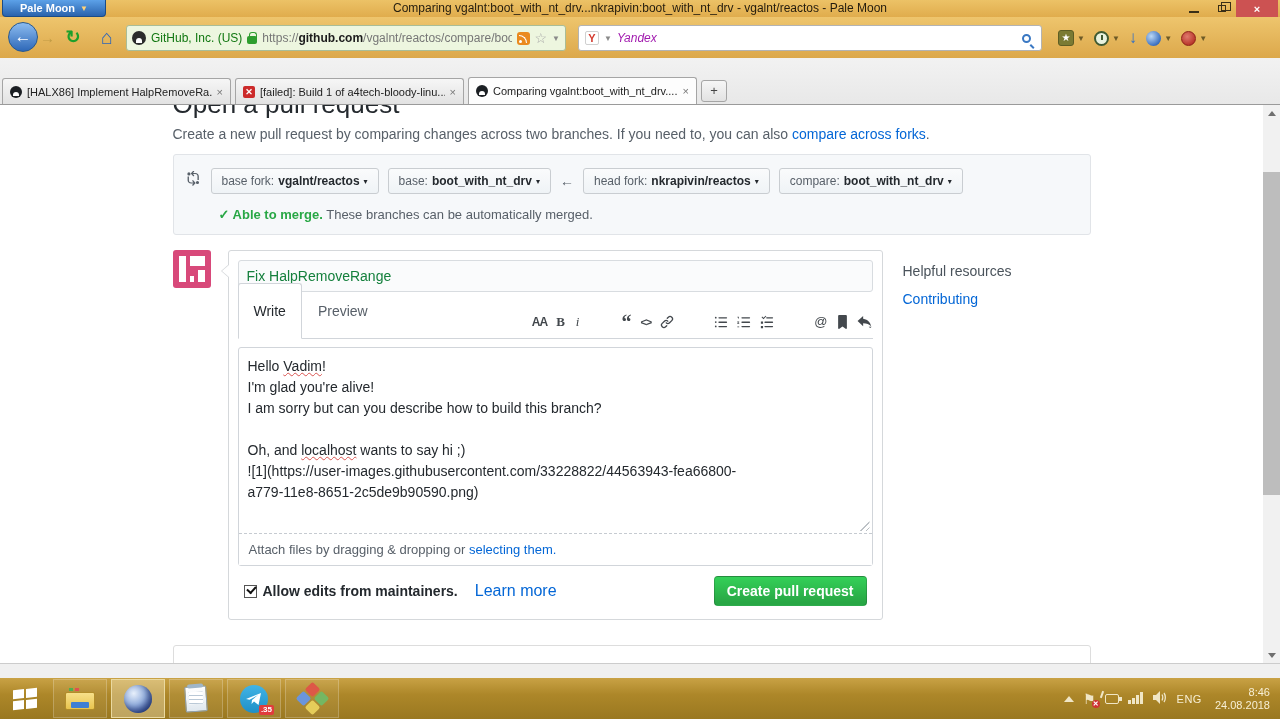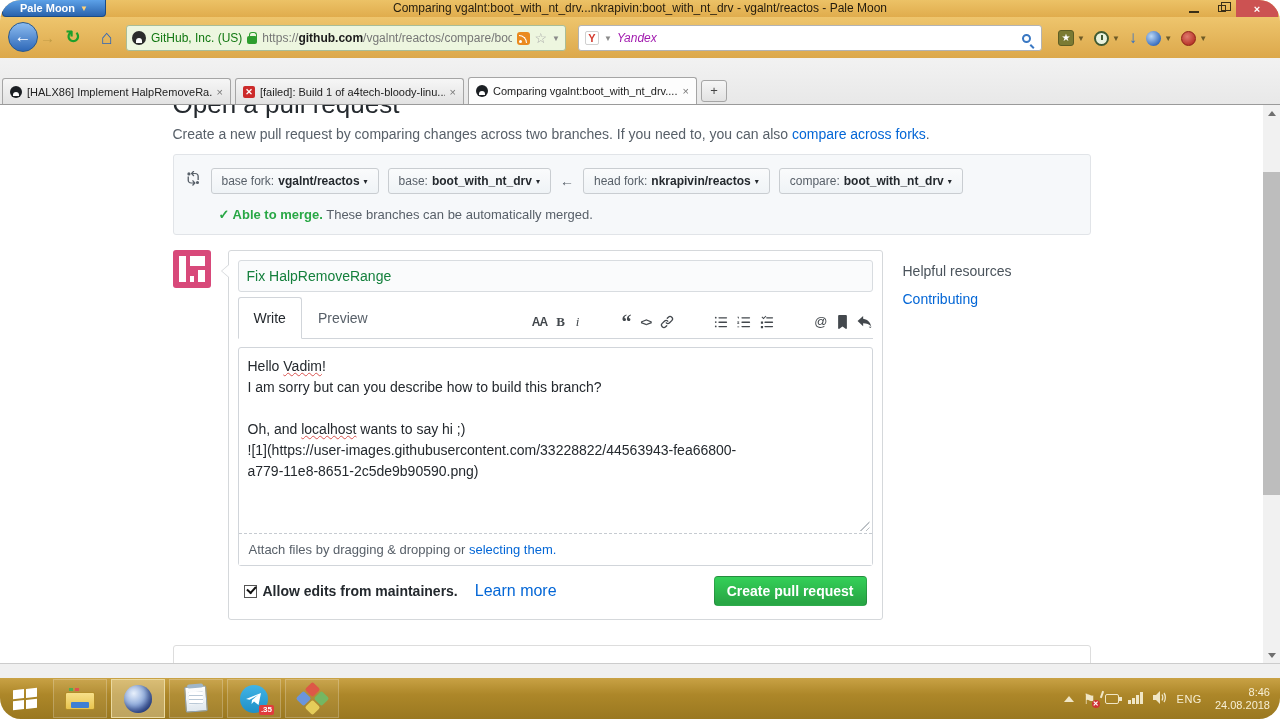--- a/index.html
+++ b/index.html
@@ -1,18 +1,18 @@
 <!DOCTYPE html>
 <html><head>
 <meta charset="utf-8">
 <style>
   * { margin:0; padding:0; box-sizing:border-box; }
   html,body { width:1280px; height:719px; overflow:hidden; }
   body { font-family:"Liberation Sans", sans-serif; }
-  #frame { position:relative; width:1280px; height:719px; overflow:hidden; background:#fff;border-radius:21px; }
+  #frame { position:relative; width:1280px; height:719px; overflow:hidden; background:#fff; }
 
   
   .titlebar { position:absolute; left:0; top:0; width:1280px; height:17px;
     background:linear-gradient(#ecc266,#e0ac4d); }
   .pm-menu-btn { position:absolute; left:2px; top:0; width:104px; height:17px;
     background:linear-gradient(#5ca1e8,#2a63ad); border:1px solid #1b4c87; border-top:none;
     border-radius:0 0 4px 4px; color:#fff; font-size:11px; font-weight:bold;
     display:flex; align-items:center; justify-content:center; gap:5px; }
   .pm-menu-btn .caret { font-size:8px; color:#ffd27a; }
   .win-title { position:absolute; left:0; right:0; top:1px; text-align:center; font-size:12px; color:#231c0e; }
@@ -109,21 +109,21 @@
   .avatar { width:38px; height:38px; border-radius:3px; flex:0 0 auto; overflow:hidden; }
   .pr-card { position:relative; margin-left:17px; width:655px; background:#fff;
     border:1px solid #d5d8db; border-radius:3px; padding:9px; }
   .pr-card::before { content:""; position:absolute; left:-8px; top:13px; width:0; height:0;
     border-top:7px solid transparent; border-bottom:7px solid transparent; border-right:8px solid #d5d8db; }
   .pr-card::after { content:""; position:absolute; left:-7px; top:14px; width:0; height:0;
     border-top:6px solid transparent; border-bottom:6px solid transparent; border-right:7px solid #fff; }
   .pr-title-input { width:100%; height:32px; background:#fafbfc; border:1px solid #d8dce0;
     border-radius:3px; padding:0 8px; font-size:14px; color:#15803d; font-family:"Liberation Sans", sans-serif; }
   .md-header { margin-top:10px; border-bottom:1px solid #d1d5da; height:37px; display:flex; align-items:flex-end; }
-  .md-tab { padding:12px 15px; font-size:14px; color:#586069; border:1px solid transparent; margin-bottom:-1px; }
+  .md-tab { padding:19px 15px; font-size:14px; color:#586069; border:1px solid transparent; margin-bottom:-1px; }
   .md-tab.active { color:#24292e; background:#fff; border-color:#d1d5da; border-bottom-color:#fff; border-radius:3px 3px 0 0; }
   .md-tools { margin-left:auto; display:flex; align-items:center; gap:28px; padding-bottom:9px; color:#43484d; }
   .md-tools .grp { display:flex; align-items:center; gap:9px; margin-left:12px; }
   .ti { font-size:13px; line-height:14px; }
   .ti-aa { font-size:12px; font-weight:bold; letter-spacing:-1px; }
   .ti-b { font-weight:bold; font-family:"Liberation Serif", serif; }
   .ti-i { font-style:italic; font-family:"Liberation Serif", serif; padding:0 2px; }
   .ti-quote { font-family:"Liberation Serif", serif; font-size:20px; line-height:10px; font-weight:bold; }
   .ti-code { font-size:11px; font-weight:bold; letter-spacing:-1px; }
   .ti svg { display:block; }
@@ -398,20 +398,21 @@
                         <path fill="#43484d" d="M12 12.5l1.6 1.5 1.6-1.5h-3.2z" transform="translate(0,-1)"></path>
                       </svg>
                   </span>
                 </span>
               </div>
             </div>
 
             <div class="editor-wrap" data-interactable="false">
               <div class="pr-body" data-interactable="true">
                 <div class="ed-line">Hello <span class="sq">Vadim</span>!</div>
+                  <div class="ed-line">I'm glad you're alive!</div>
                   <div class="ed-line">I am sorry but can you describe how to build this branch?</div>
                   <div class="ed-line">&nbsp;</div>
                   <div class="ed-line">Oh, and <span class="sq">localhost</span> wants to say hi ;)</div>
                   <div class="ed-line">![1](https://user-images.githubusercontent.com/33228822/44563943-fea66800-</div>
                   <div class="ed-line">a779-11e8-8651-2c5de9b90590.png)</div>
                   <span class="grip" data-interactable="true"></span>
               </div>
               <div class="attach-bar" data-interactable="true">
                 <span data-interactable="false">Attach files by dragging &amp; dropping or </span><a class="ghlink" href="#" data-interactable="true">selecting them.</a>
               </div>

